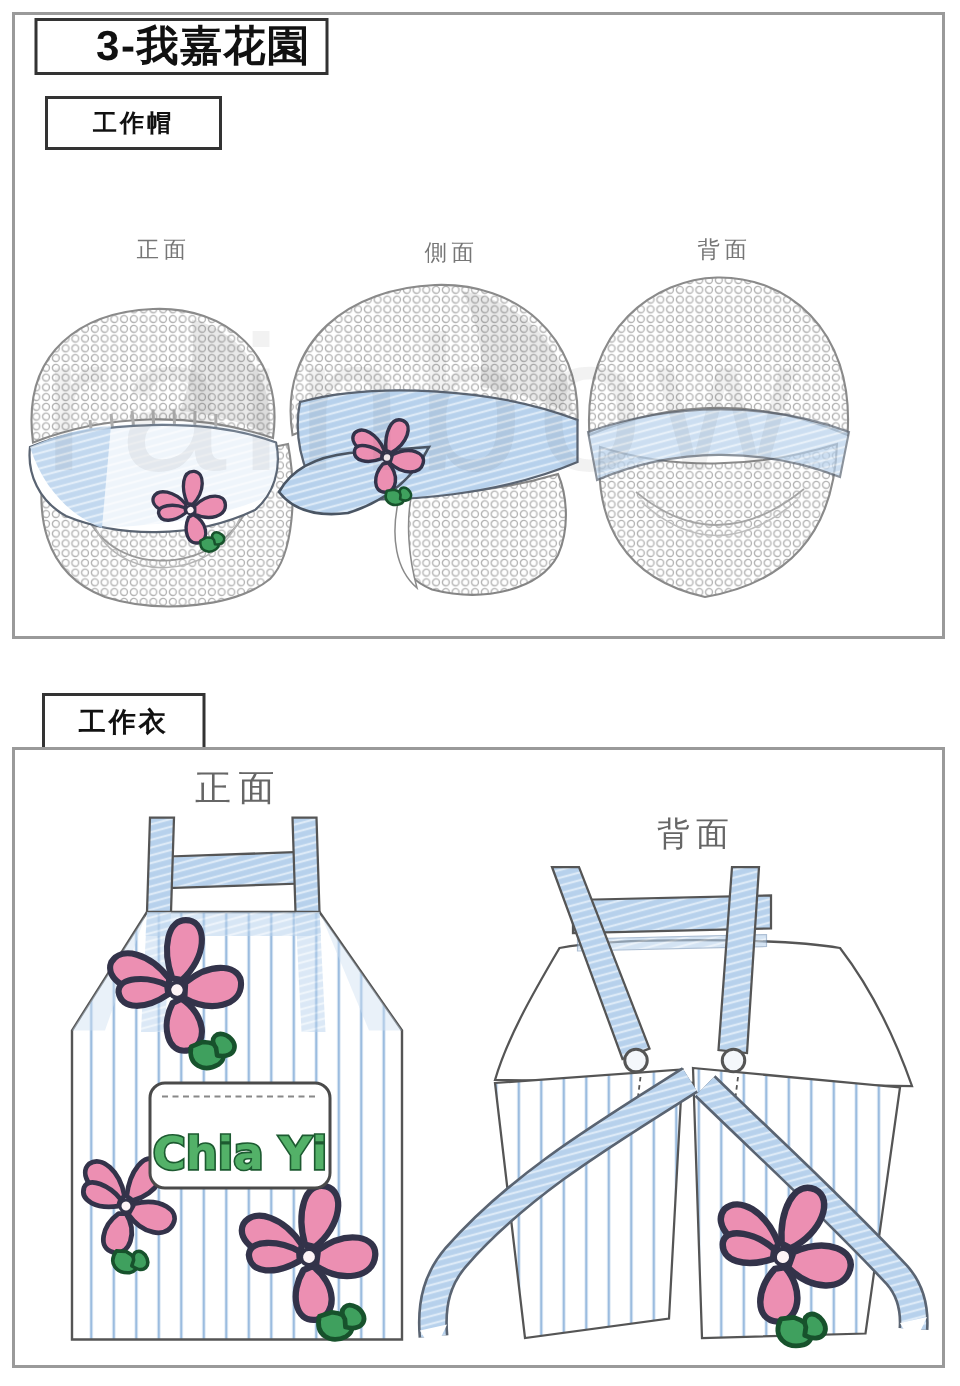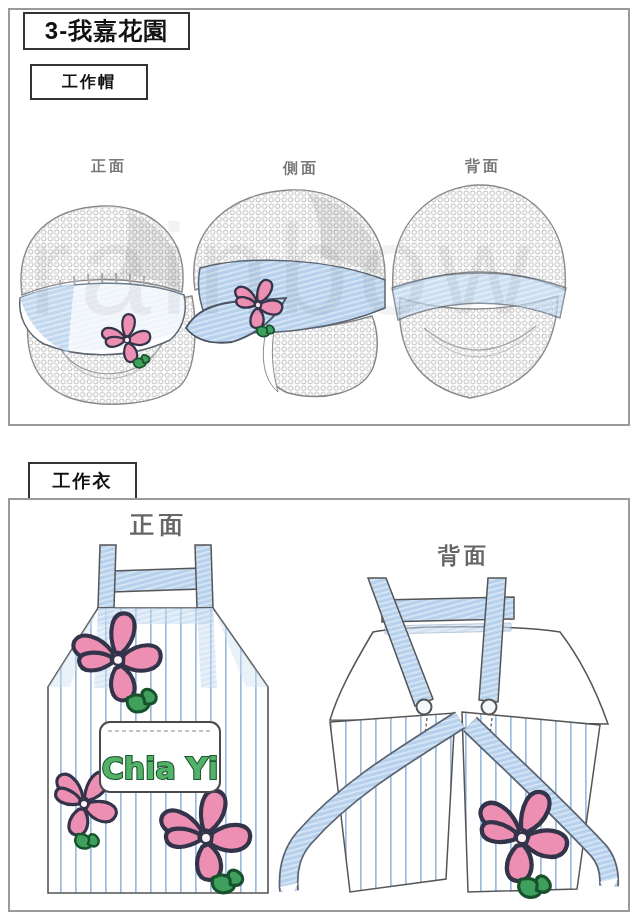--- a/index.html
+++ b/index.html
@@ -6,24 +6,24 @@
   .page{
     position:relative;width:640px;height:924px;background:#ffffff;
     font-family:"Liberation Sans","DejaVu Sans",sans-serif;overflow:hidden;
   }
   .section-box{position:absolute;border:2px solid #9a9a9a;background:#fff;}
   .label-box{
     position:absolute;border:2px solid #333;background:#fff;
     display:flex;align-items:center;justify-content:center;
     color:#111;font-weight:bold;
   }
-  .title-box{left:23px;top:12px;width:163px;height:34px;font-size:24px;letter-spacing:1px;}
+  .title-box{left:23px;top:12px;width:163px;height:34px;font-size:28px;letter-spacing:1px;padding-left:29px;}
   .hat-label-box{left:30px;top:64px;width:114px;height:32px;font-size:16px;letter-spacing:2px;}
   .clothes-label-box{left:28px;top:462px;width:105px;height:34px;font-size:18px;letter-spacing:2px;}
-  .view-label{position:absolute;color:#767676;font-size:15px;letter-spacing:3px;z-index:3;font-weight:bold;}
+  .view-label{position:absolute;color:#767676;font-size:15px;letter-spacing:3px;z-index:3;}
   .view-label.big{font-size:24px;color:#666;letter-spacing:5px;}
   .view-label.mid{font-size:22px;color:#666;letter-spacing:4px;}
   .watermark{
     position:absolute;left:28px;top:196px;width:606px;z-index:4;
     font-size:128px;font-weight:normal;color:rgba(70,70,70,0.07);
     letter-spacing:9px;pointer-events:none;white-space:nowrap;
   }
   svg.draw{position:absolute;z-index:1;}
   .defs-holder{position:absolute;width:0;height:0;overflow:hidden;}
 </style>

